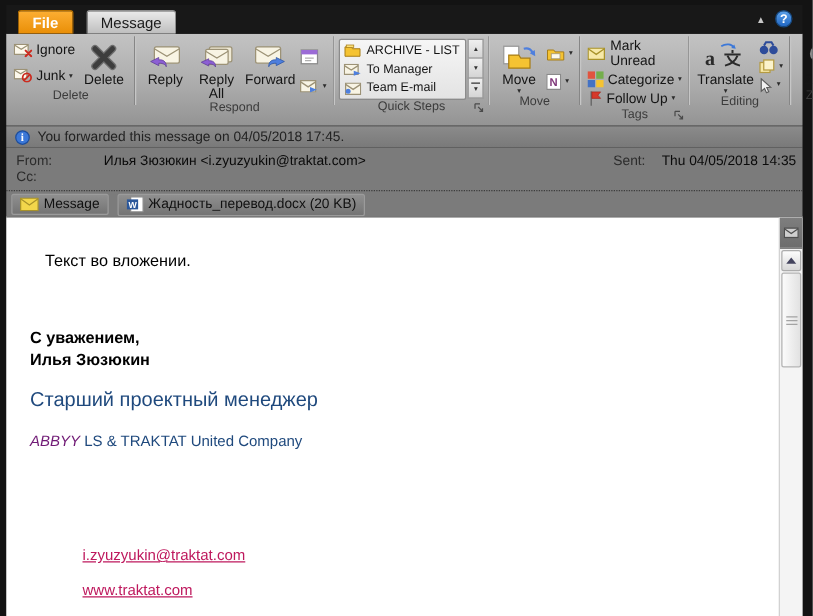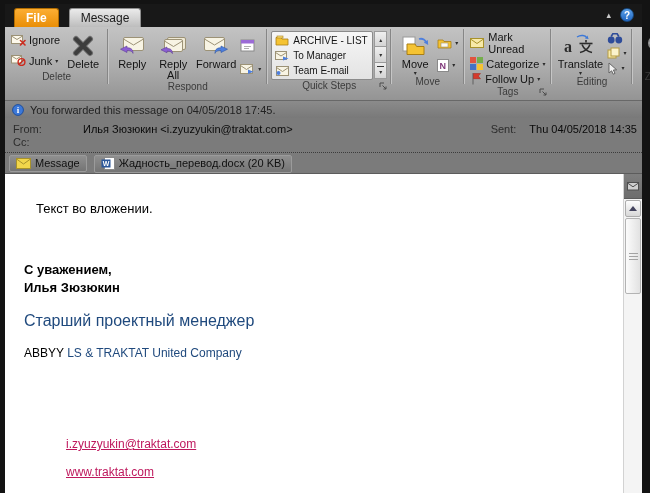--- a/index.html
+++ b/index.html
@@ -51,21 +51,21 @@
   .attach-tab { display:flex; align-items:center; gap:4px; font-size:11px; color:#101010; padding:1px 6px 2px; background:linear-gradient(#8F8F8F,#747474); border:1px solid #9B9B9B; border-radius:2px; }
 
   
   .bodywrap { flex:1; display:flex; background:#FFF; border-top:1px solid #5C5C5C; overflow:hidden; }
   .bodycontent { flex:1; padding:14px 10px 0 19px; font-size:13px; color:#000; line-height:17px; }
   .p-intro { margin:12px; }
   .p-sig1 { margin-top:44px; font-weight:bold; }
   .p-sig2 { margin-top:1px; font-weight:bold; }
   .p-title { margin-top:16px; font-size:16px; color:#1F497D; }
   .p-company { margin-top:16px; font-size:12px; color:#1F497D; }
-  .brand-red { color:#000000; }
+  .brand-red { color:#701a75;font-style:italic; }
   .p-link1 { margin-top:74px; font-size:12px; }
   .p-link2 { margin-top:11px; font-size:12px; }
   a.maillink { color:#be185d; text-decoration:underline;margin-left:42px; }
 
   
   .scrollcol { width:19px; display:flex; flex-direction:column; background:#F4F4F4; border-left:1px solid #D2D2D2; flex:0 0 auto; }
   .scrolltop-btn { height:25px; background:linear-gradient(#7E7E7E,#6D6D6D); display:flex; align-items:center; justify-content:center; border-bottom:1px solid #5B5B5B; }
   .scroll-up { height:17px; background:linear-gradient(#FDFDFD,#D8D8D8); border:1px solid #ACACAC; border-radius:2px; margin:1px; display:flex; align-items:center; justify-content:center; }
   .arrow-up { width:0; height:0; border-left:4px solid transparent; border-right:4px solid transparent; border-bottom:5px solid #44445E; }
   .thumb { height:76px; margin:0 1px; background:linear-gradient(90deg,#FBFBFB,#E2E2E2); border:1px solid #B3B3B3; border-radius:2px; display:flex; flex-direction:column; align-items:center; justify-content:center; gap:2px; }

